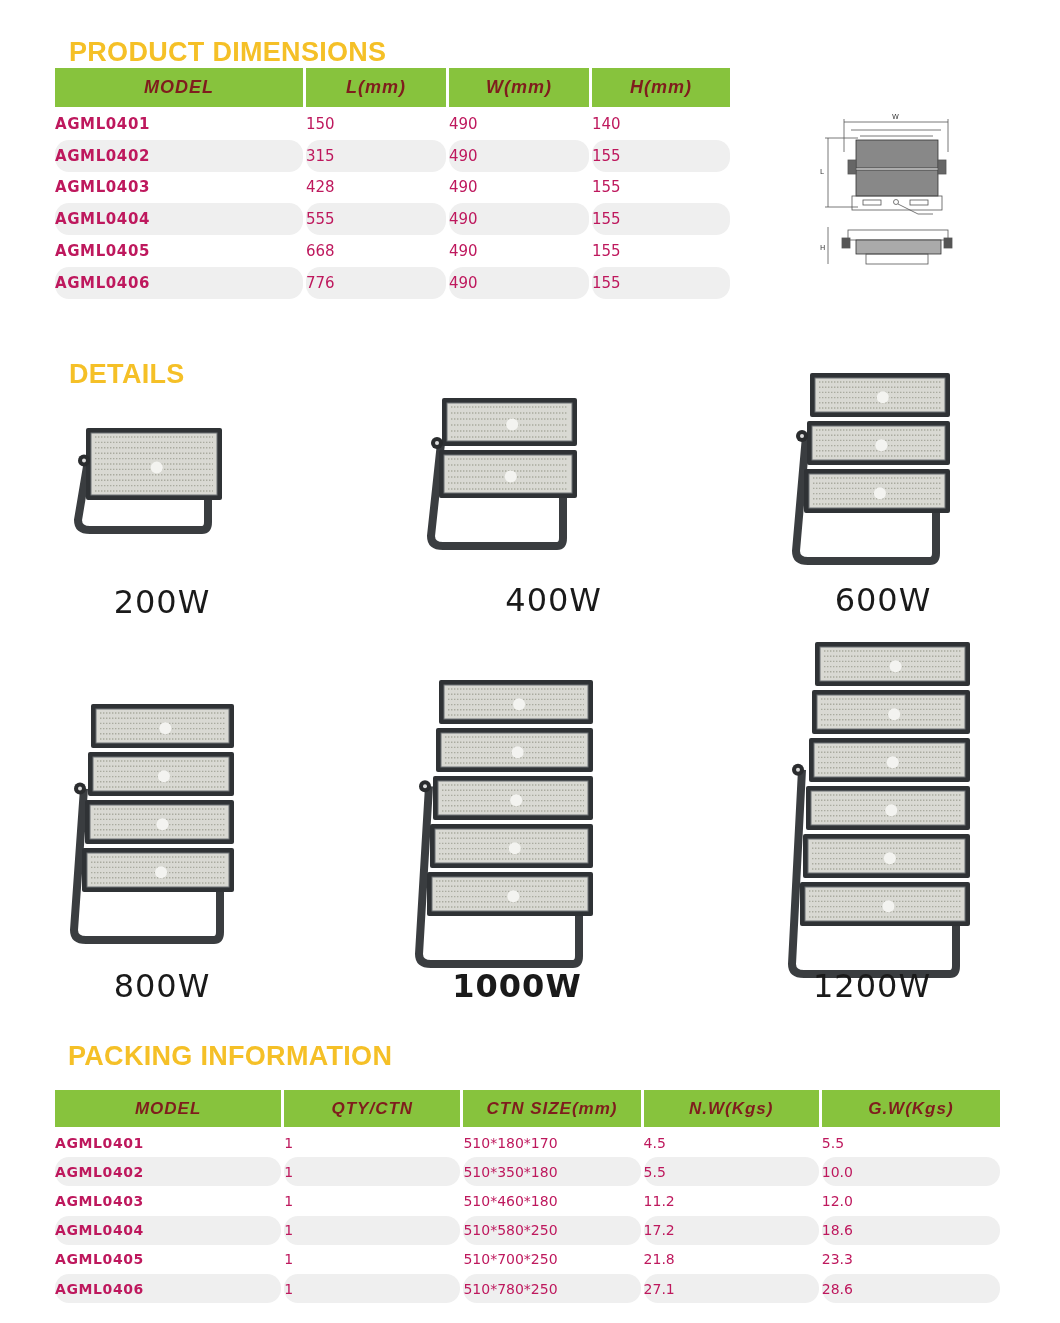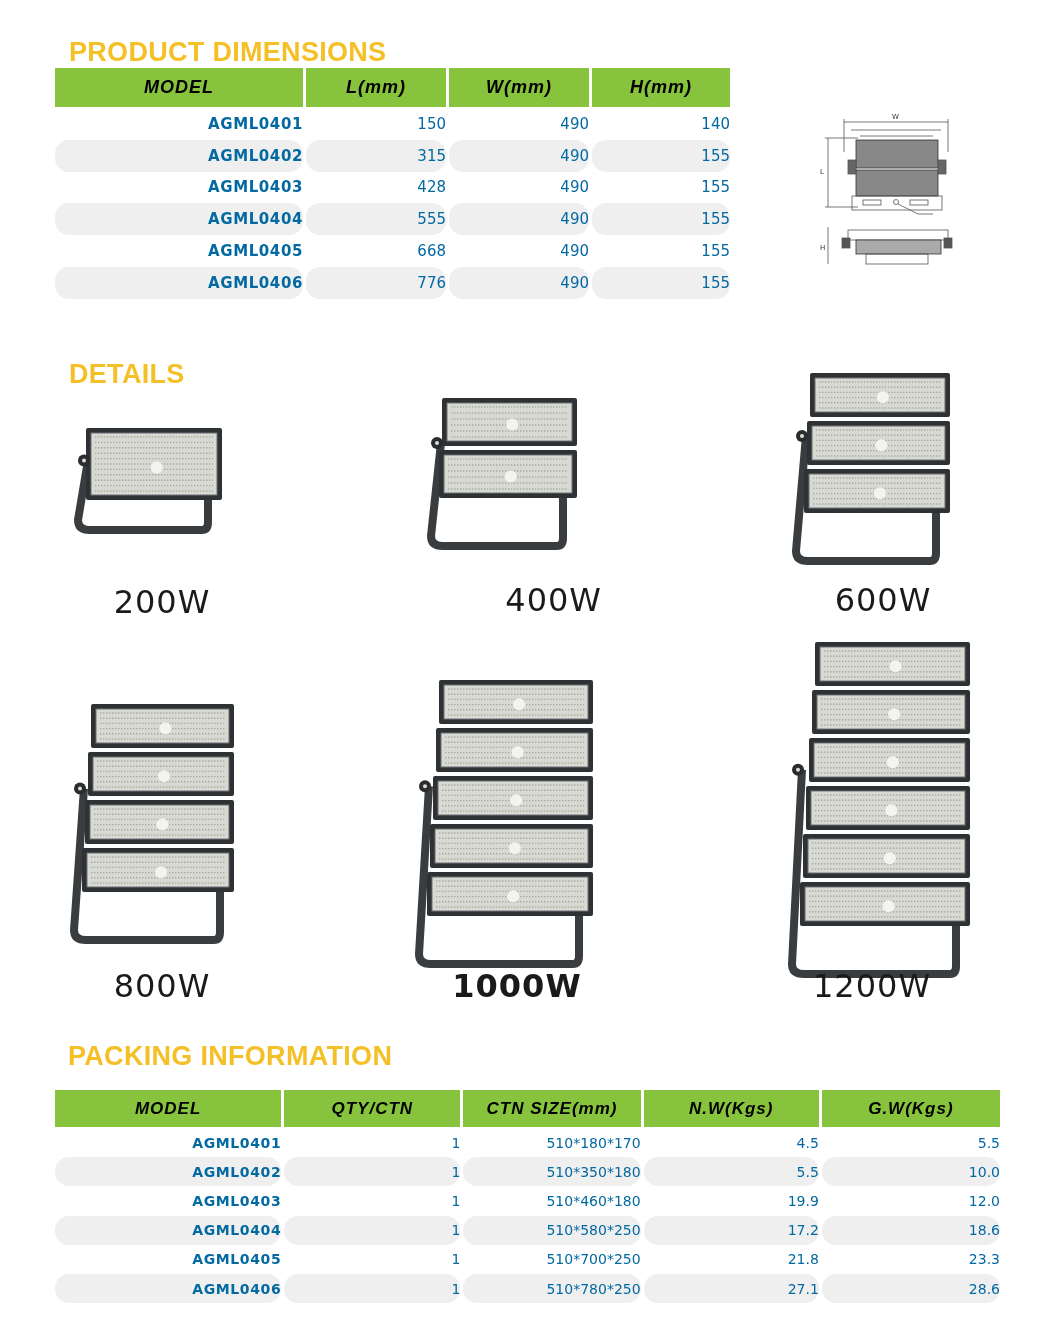--- a/index.html
+++ b/index.html
@@ -1,20 +1,20 @@
 <!DOCTYPE html>
 <html><head>
 <meta charset="utf-8">
 <style>
   html,body{margin:0;padding:0;background:#fff;}
   body{width:1060px;height:1323px;position:relative;overflow:hidden;font-family:"DejaVu Sans",sans-serif;color:#1a1a1a;}
   .heading{position:absolute;font-family:"Liberation Sans",sans-serif;font-weight:bold;color:#f5c027;font-size:27px;letter-spacing:0.3px;margin:16px;}
   table.spec{position:absolute;border-collapse:separate;border-spacing:3px 0;table-layout:fixed;}
-  table.spec th{background:#87c33d;color:#000000;font-family:"Liberation Sans",sans-serif;font-style:italic;font-weight:bold;font-size:18px;letter-spacing:1px;text-align:center;padding:0;border-bottom:1px solid #fff;}
-  table.spec td{text-align:right;padding:0;font-size:15px;color:#0369a1;}
+  table.spec th{background:#87c33d;color:#7f1d1d;font-family:"Liberation Sans",sans-serif;font-style:italic;font-weight:bold;font-size:18px;letter-spacing:1px;text-align:center;padding:0;border-bottom:1px solid #fff;}
+  table.spec td{text-align:left;padding:0;font-size:15px;color:#be185d;}
   table.spec tr.alt td{background:#efefef;border-radius:14px;}
   table.spec td.model{font-weight:bold;letter-spacing:0.6px;font-size:15px;}
   #dim-table{left:52px;top:68px;width:681px;}
   #dim-table th{height:39px;}
   #dim-table td{height:31.8px;}
   #pack-table{left:52px;top:1090px;width:951px;}
   #pack-table th{height:37px;font-size:17px;}
   #pack-table td{height:29.2px;font-size:14px;}
   #pack-table td.model{font-size:14px;}
   .drawing{position:absolute;left:818px;top:112px;width:158px;height:160px;}
@@ -384,21 +384,21 @@
         <td class="model">AGML0402</td>
         <td>1</td>
         <td>510*350*180</td>
         <td>5.5</td>
         <td>10.0</td>
       </tr>
       <tr>
         <td class="model">AGML0403</td>
         <td>1</td>
         <td>510*460*180</td>
-        <td>19.9</td>
+        <td>11.2</td>
         <td>12.0</td>
       </tr>
       <tr class="alt">
         <td class="model">AGML0404</td>
         <td>1</td>
         <td>510*580*250</td>
         <td>17.2</td>
         <td>18.6</td>
       </tr>
       <tr>

